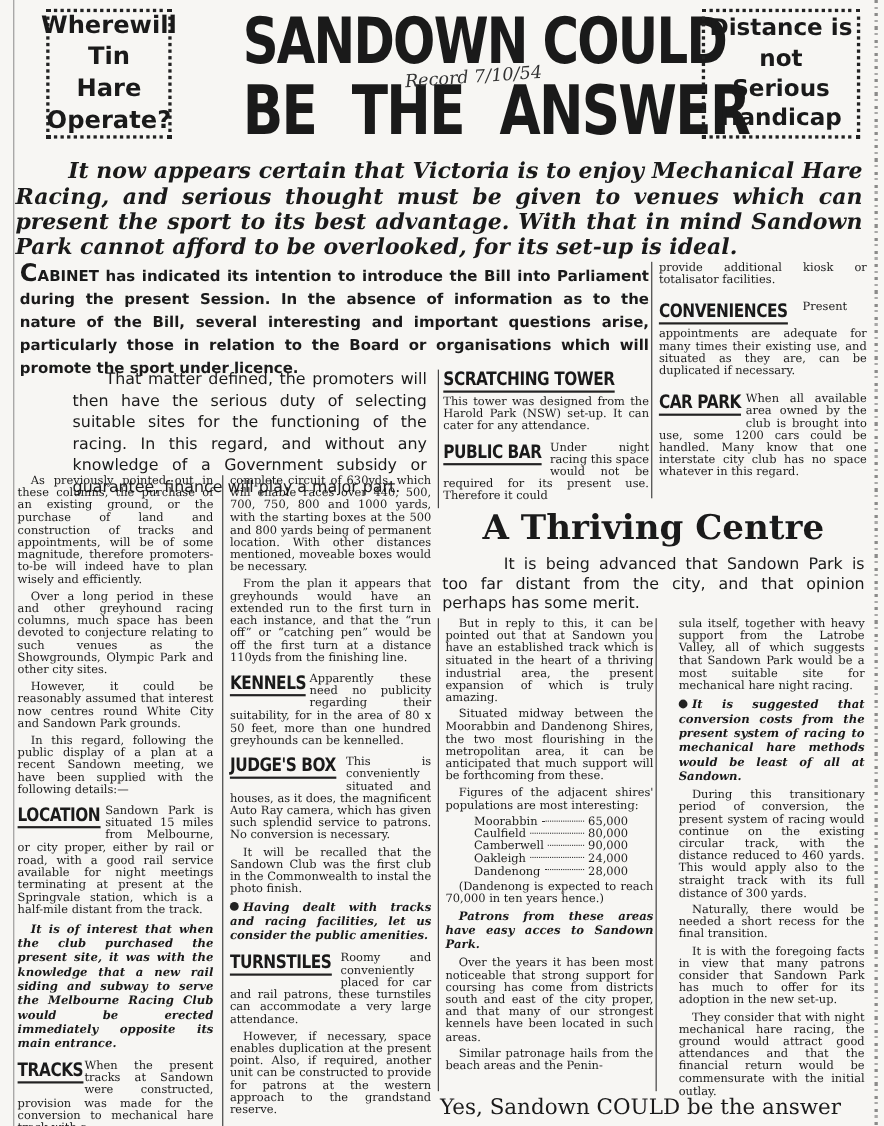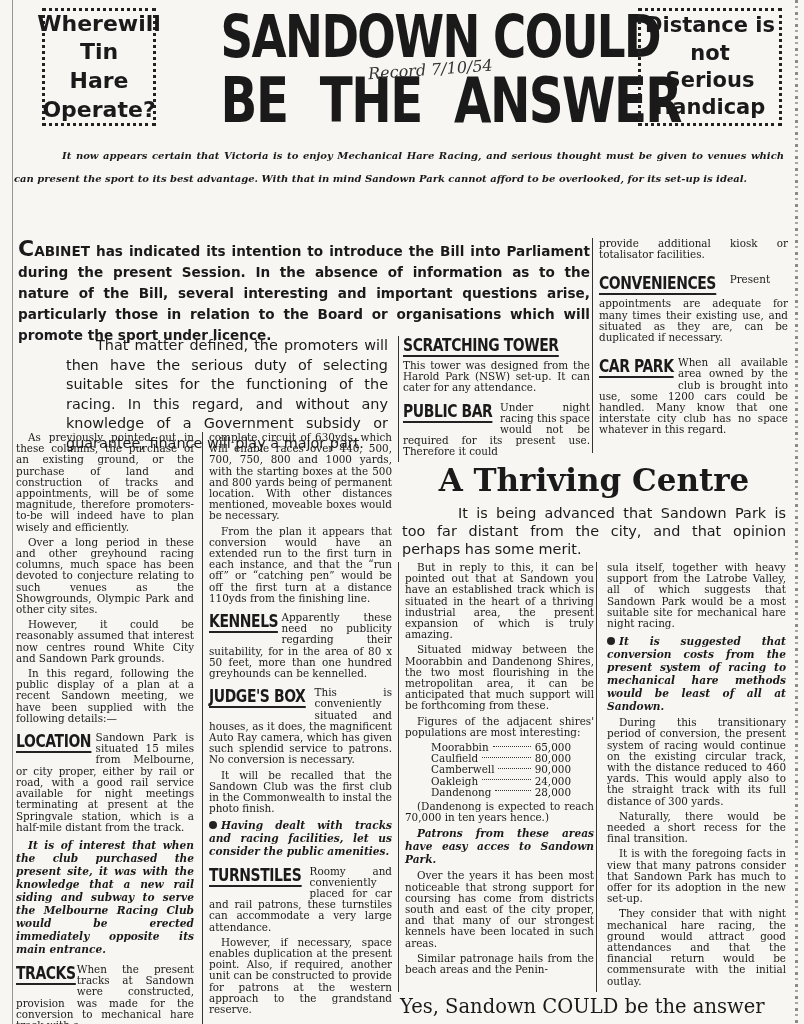--- a/index.html
+++ b/index.html
@@ -18,39 +18,39 @@
   .side-box.left { left: 42px; width: 114px; font-size: 22px; }
   .side-box.right { left: 638px; width: 144px; }
 
   .headline { position: absolute; left: 170px; top: 8px; width: 460px; text-align: center;
     font-family: "DejaVu Sans", sans-serif; font-weight: bold; line-height: 1.0; letter-spacing: -2px; transform: scaleX(.78); transform-origin: center top; }
   .headline .l1 { font-size: 58px; display:block; white-space: nowrap; }
   .headline .l2 { font-size: 62px; display:block; white-space: nowrap; word-spacing: 22px; margin-top: 4px; }
   .handwritten { position: absolute; left: 368px; top: 60px; font-family: "DejaVu Serif", serif; font-style: italic; font-size: 16px; color: #333; transform: rotate(-4deg); }
 
   .standfirst { position: absolute; left: 14px; top: 144px; width: 770px; font-family: "DejaVu Serif", serif;
-    font-weight: bold; font-style: italic; font-size: 10px; line-height: 23px; text-align: justify; text-indent: 48px; }
+    font-weight: bold; font-style: italic; font-size: 20px; line-height: 23px; text-align: justify; text-indent: 48px; }
 
   .intro-bold { position: absolute; left: 18px; top: 238px; width: 572px; font-family: "DejaVu Sans", sans-serif;
     font-weight: bold; font-size: 13.6px; line-height: 21px; text-align: justify; }
   .intro-bold .cap { font-size: 22px; }
 
   .intro-plain { position: absolute; left: 18px; top: 336px; width: 322px; font-family: "DejaVu Sans", sans-serif;
     font-size: 14.4px; line-height: 19.5px; text-align: justify; text-indent: 30px; margin-left: 48px; }
 
   .col { position: absolute; font-family: "DejaVu Serif", serif; font-size: 10.4px; line-height: 11.2px; text-align: justify; }
   .col p { margin-bottom: 4px; text-indent: 12px; }
   .col p.noindent { text-indent: 0; }
   .col p.bold { font-weight: bold; font-size: 10.6px; line-height: 13px; font-style: italic; }
   .col1 { left: 16px; top: 432px; width: 178px; }
   .col2 { left: 202px; top: 432px; width: 190px; border-left: 1px solid #333; padding-left: 6px; height: 592px; }
   .col3 { left: 398px; top: 336px; width: 192px; border-left: 1px solid #333; padding-left: 4px; }
   .col4 { left: 592px; top: 238px; width: 196px; border-left: 1px solid #333; padding-left: 6px; height: 215px; }
   .col5 { left: 398px; top: 562px; width: 196px; padding-left: 6px; border-left: 1px solid #333; height: 430px; }
-  .col6 { left: 596px; top: 562px; width: 190px; border-left: 1px solid #333; padding-left: 10px; height: 430px; }
+  .col6 { left: 596px; top: 562px; width: 190px; border-left: 1px solid #333; padding-left: 20px; height: 430px; }
 
   .sub { display: inline-block; float: left; font-family: "DejaVu Sans", sans-serif; font-weight: bold; font-size: 17px;
     line-height: 18px; letter-spacing: -0.5px; transform: scaleX(.82); transform-origin: left top; margin-right: -12px;
     border-bottom: 2px solid #222; padding-bottom: 1px; margin-bottom: 3px; text-indent: 0; }
   .sub-para { text-indent: 0 !important; margin-top: 8px; }
 
   .bullet { display: inline-block; width: 8px; height: 8px; border-radius: 50%; background: #222; margin-right: 4px; vertical-align: 0; }
 
   .pop-table { margin: 3px 0 3px 26px; font-size: 10.4px; line-height: 11.2px; }
   .pop-row { display: flex; width: 140px; justify-content: space-between; align-items: center; }
@@ -108,21 +108,21 @@
     </p>
     <p class="bold" style="margin-top:6px">It is of interest that when the club purchased the present site, it was with the knowledge that a new rail siding and subway to serve the Melbourne Racing Club would be erected immediately opposite its main entrance.</p>
     <p class="sub-para">
       <span class="sub">TRACKS</span>
       <span>When the present tracks at Sandown were constructed, provision was made for the conversion to mechanical hare track with a</span>
     </p>
   </div>
 
   <div class="col col2">
     <p class="noindent">complete circuit of 630yds, which will enable races over 440, 500, 700, 750, 800 and 1000 yards, with the starting boxes at the 500 and 800 yards being of permanent location. With other distances mentioned, moveable boxes would be necessary.</p>
-    <p>From the plan it appears that conversion would have an extended run to the first turn in each instance, and that the “run off” or “catching pen” would be off the first turn at a distance 110yds from the finishing line.</p>
+    <p>From the plan it appears that greyhounds would have an extended run to the first turn in each instance, and that the “run off” or “catching pen” would be off the first turn at a distance 110yds from the finishing line.</p>
     <p class="sub-para">
       <span class="sub">KENNELS</span>
       <span>Apparently these need no publicity regarding their suitability, for in the area of 80 x 50 feet, more than one hundred greyhounds can be kennelled.</span>
     </p>
     <p class="sub-para">
       <span class="sub">JUDGE'S BOX</span>
       <span>This is conveniently situated and houses, as it does, the magnificent Auto Ray camera, which has given such splendid service to patrons. No conversion is necessary.</span>
     </p>
     <p>It will be recalled that the Sandown Club was the first club in the Commonwealth to instal the photo finish.</p>
     <p class="bold noindent">

